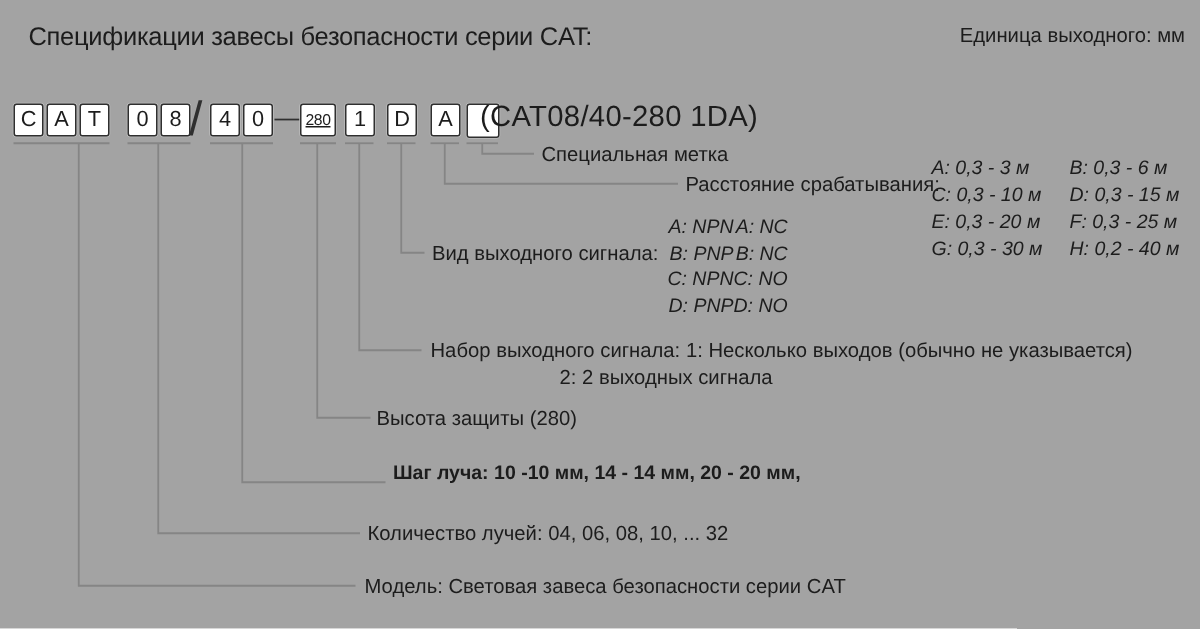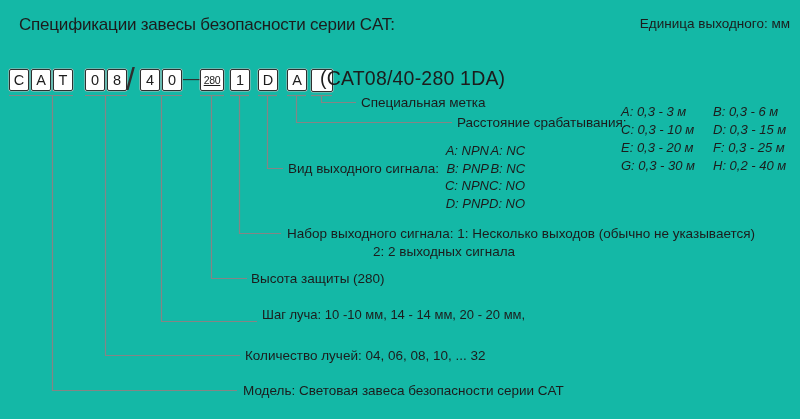--- a/index.html
+++ b/index.html
@@ -1,38 +1,38 @@
 <!DOCTYPE html>
 <html><head>
 <meta charset="utf-8">
 <style>
   html,body{margin:0;padding:0;background:#fff;}
   .canvas{
-    position:relative;width:800px;height:419px;background:#14b8a6;
+    position:relative;width:800px;height:419px;background:#a3a3a3;
     font-family:"Liberation Sans",sans-serif;color:#1c1c1c;overflow:hidden;
   }
   .abs{position:absolute;white-space:nowrap;}
   .title{left:19px;top:15px;font-size:17px;letter-spacing:-0.2px;}
   .unit{right:10px;top:16px;font-size:13.5px;}
   .lines{position:absolute;left:0;top:0;}
   .box{
     position:absolute;top:69px;width:18px;height:20px;
     border:1.6px solid #2f2f2f;border-radius:2px;background:#fff;
     text-align:center;line-height:20px;font-size:14.5px;font-weight:400;
     box-shadow:0 0 0 0.5px #bdbdbd;
   }
   .box.wide{width:22px;font-size:10.5px;letter-spacing:-0.3px;text-decoration:underline;}
   .slash{left:126px;top:61px;font-size:32px;font-weight:300;color:#2f2f2f;}
   .dash{left:183px;top:69px;font-size:17px;color:#2f2f2f;}
   .example{left:320px;top:67px;font-size:19.5px;letter-spacing:0.2px;}
   .lbl{font-size:13.5px;}
   .grid{position:absolute;display:grid;font-size:13px;font-style:italic;}
   .dist-grid{left:621px;top:104px;grid-template-columns:92px auto;grid-auto-rows:18px;}
   .sig-grid{left:435px;top:143px;grid-template-columns:54px auto;grid-auto-rows:17.5px;text-align:right;}
-  .pitch{line-height:18.5px;font-size:13px;}
+  .pitch{line-height:18.5px;font-size:13px;font-weight:bold;}
   .pitch span{display:block;}
 </style>
 </head>
 <body>
 
 <div class="canvas">
 
   <div class="abs title">Спецификации завесы безопасности серии CAT:</div>
   <div class="abs unit">Единица выходного: мм</div>
 

